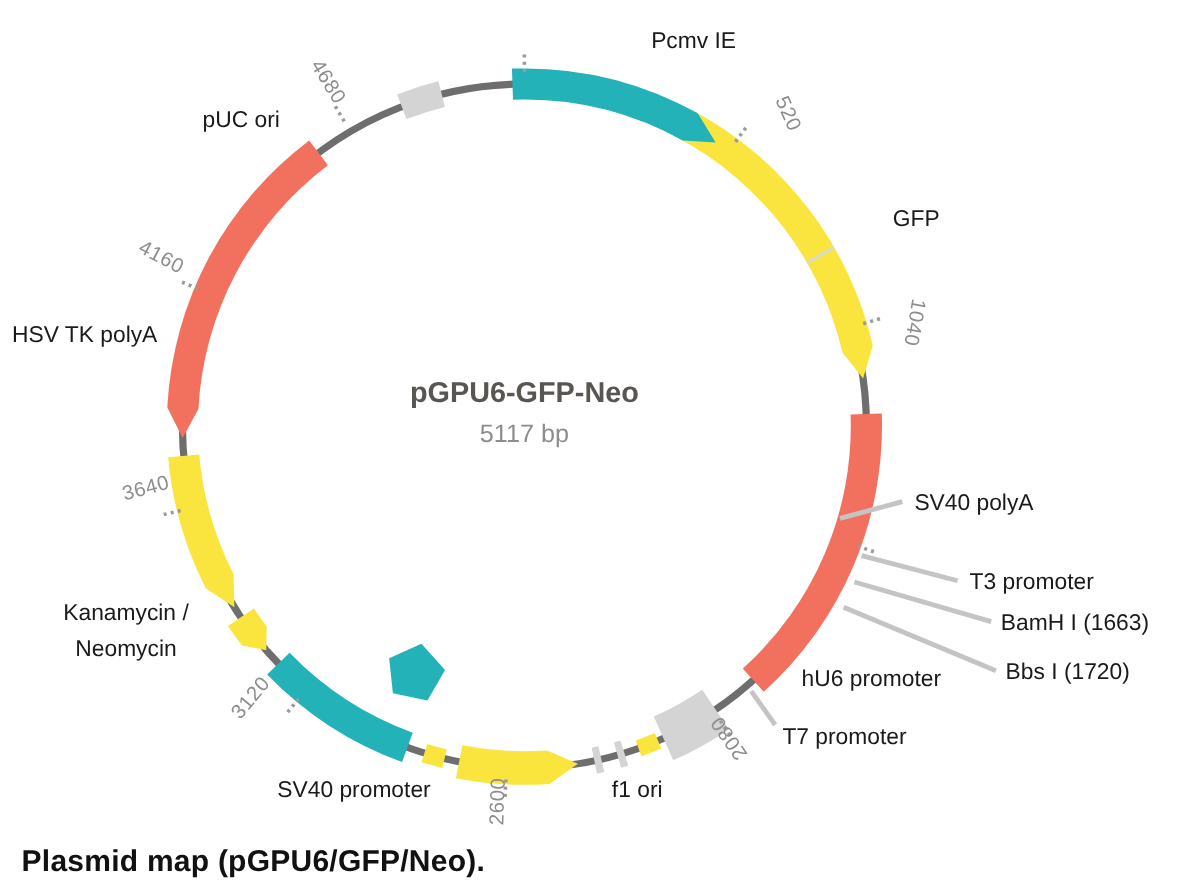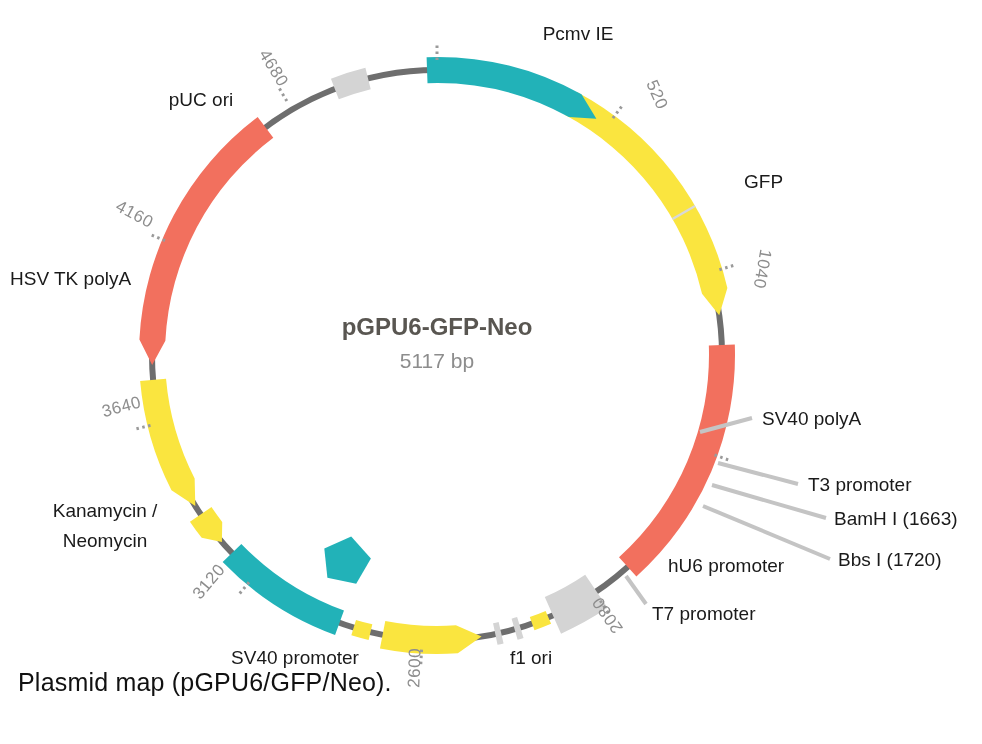--- a/index.html
+++ b/index.html
@@ -54,26 +54,27 @@
   }
   .leader {
     stroke: #c4c4c4;
     stroke-width: 4;
     stroke-linecap: butt;
     fill: none;
   }
   .caption {
     position: absolute;
     left: 18px;
-    top: 668px;
+    top: 704px;
     font-family: "Liberation Sans", sans-serif;
     font-size: 25px;
     color: #111111;
     letter-spacing: 0.2px;
     white-space: nowrap;
+    font-weight: bold;
   }
 </style>
 </head>
 <body>
 
 <div id="figure">
 
   <svg id="map" viewBox="0 0 982 700">
     <g id="backbone-group">
         <circle cx="437" cy="355" r="285" fill="none" stroke="#6e6e6e" stroke-width="6"></circle>

